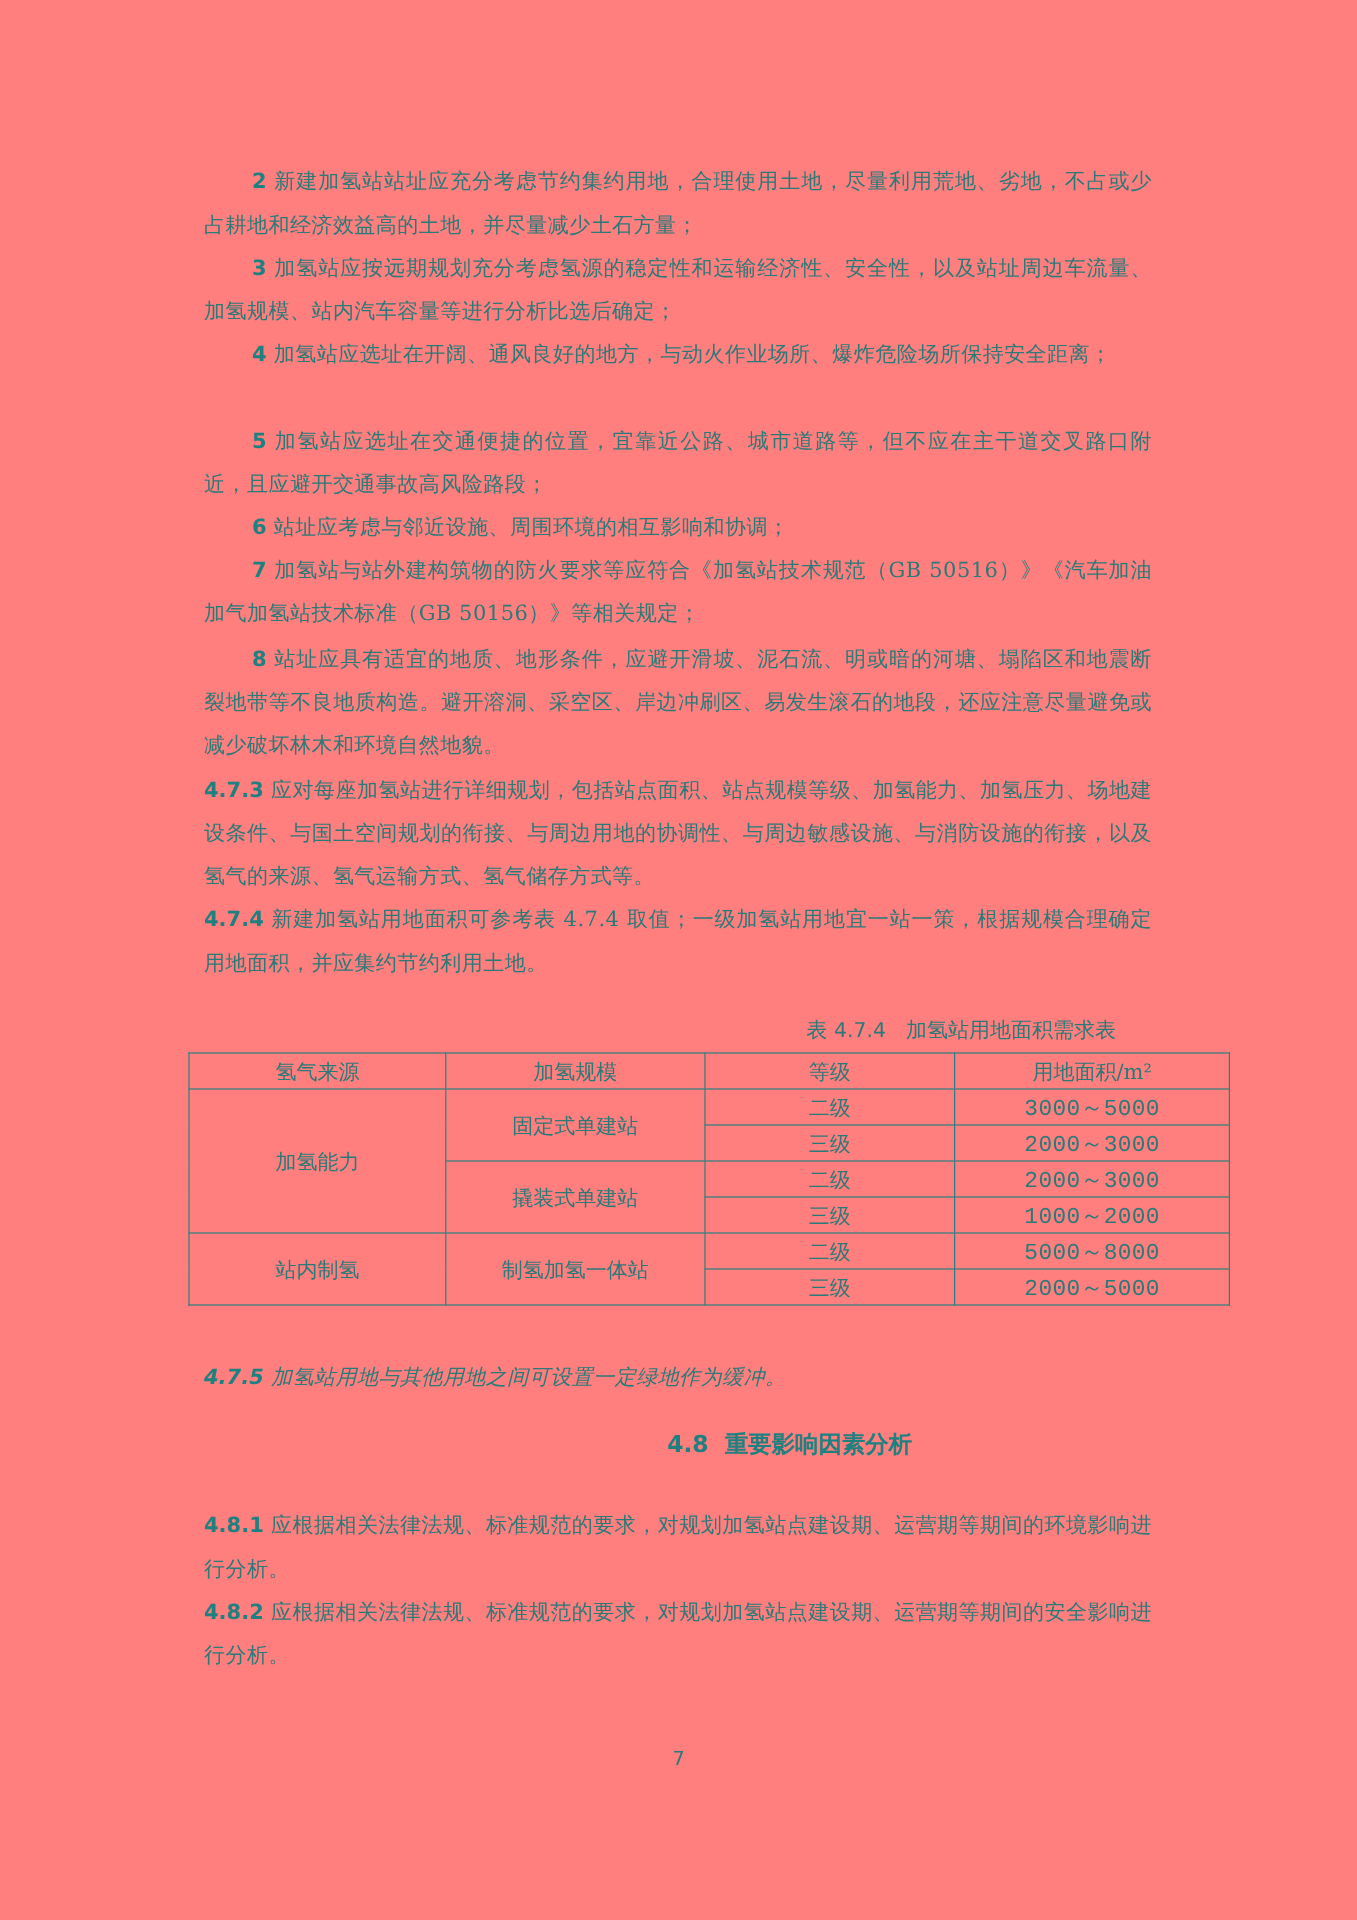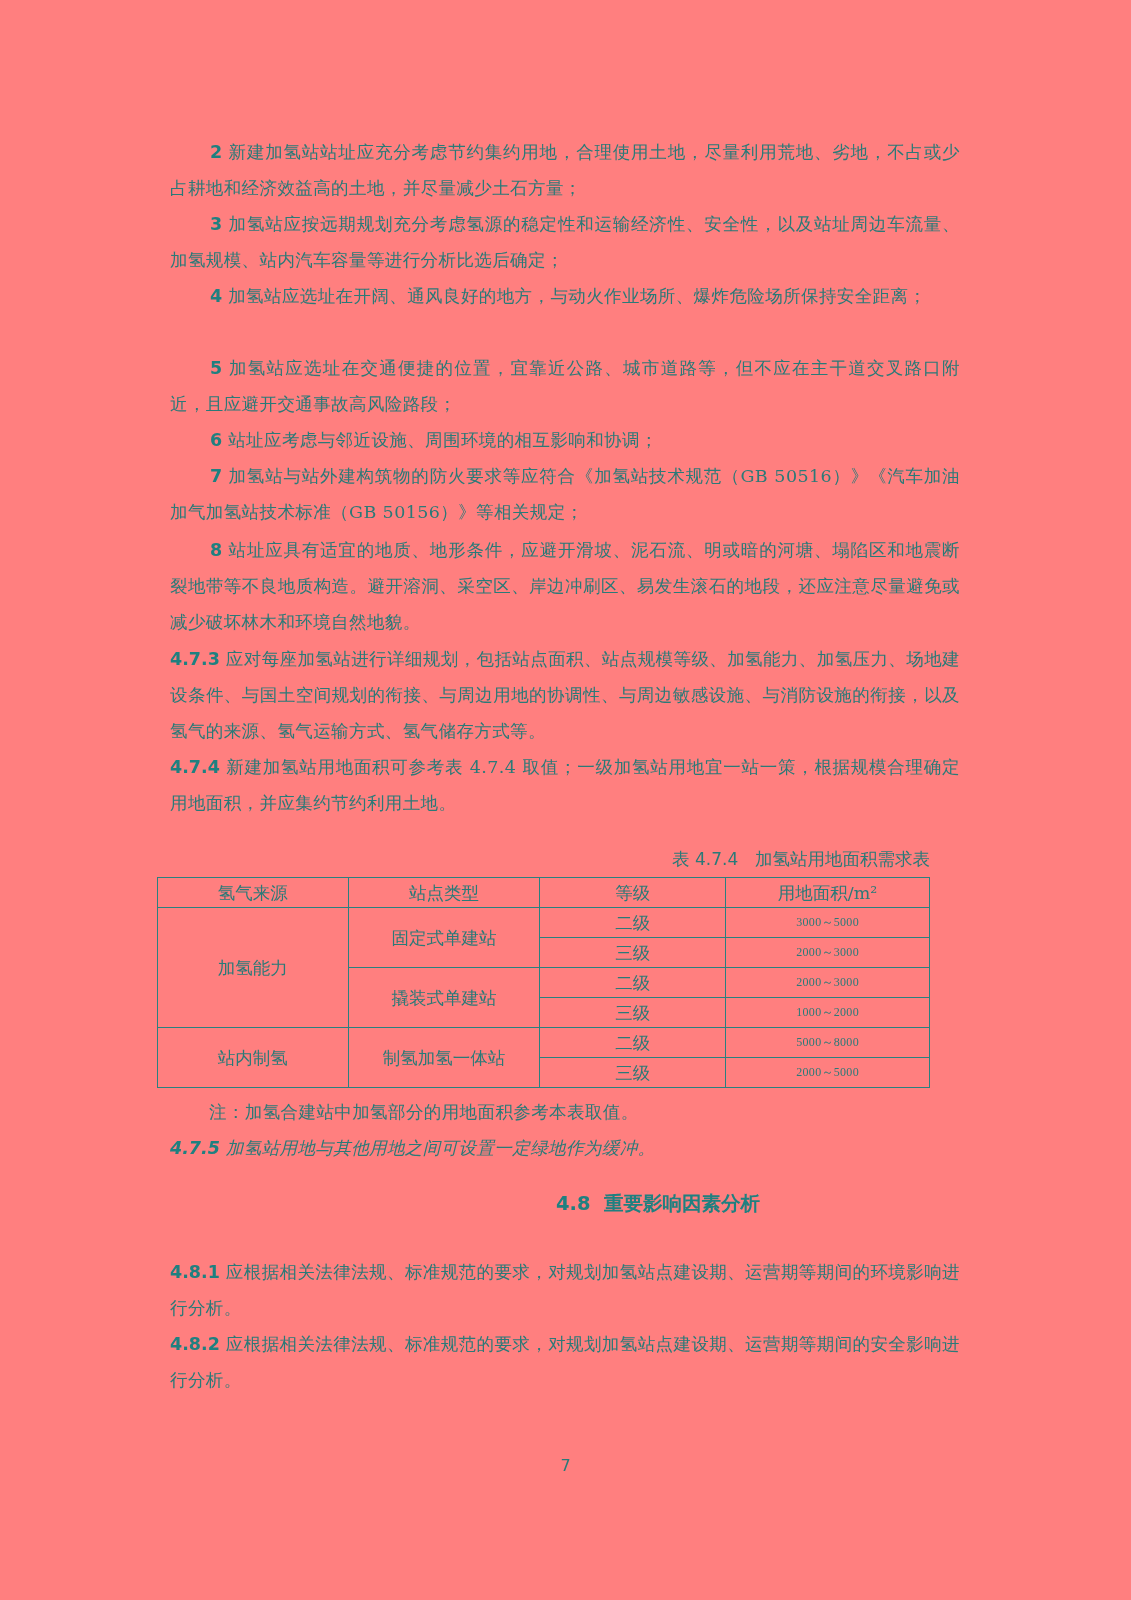--- a/index.html
+++ b/index.html
@@ -36,32 +36,32 @@
     left: 157px; width: 773px;
     top: 847px;
     text-align: right;
     font-size: 17.5px;
     line-height: 24px;
   }
   .caption .latin { font-size: 17px; }
   table.area {
     position: absolute;
     left: 157px; top: 877px;
-    width: 773px;
+    width: 868px;
     border-collapse: collapse;
     font-size: 17.5px;
   }
   table.area td, table.area th {
     border: 1.3px solid #2a8080;
     text-align: center;
     font-weight: normal;
     height: 29px;
     padding: 0;
   }
-  table.area .val { font-family: Liberation Serif, serif; font-size: 12px; letter-spacing: 0.3px; }
+  table.area .val { font-family: Liberation Mono, monospace; font-size: 19px; letter-spacing: 0.3px; }
   .note {
     position: absolute; left: 209px; top: 1094px;
     font-size: 17.5px; line-height: 36px; letter-spacing: 0.4px;
   }
   .heading {
     position: absolute; left: 157px; width: 1002px; top: 1190px;
     text-align: center;
     font-family: "DejaVu Sans", "Liberation Sans", sans-serif;
     font-weight: bold;
     font-size: 19.5px;
@@ -105,21 +105,21 @@
   <table class="area">
     <colgroup>
       <col style="width:191px">
         <col style="width:192px">
         <col style="width:186px">
         <col style="width:204px">
     </colgroup>
     <tbody>
         <tr>
       <th>氢气来源</th>
-      <th>站点类型</th>
+      <th>加氢规模</th>
       <th>等级</th>
       <th><span>用地面积/m²</span></th>
     </tr>
     <tr>
       <td rowspan="4">加氢能力</td>
       <td rowspan="2">固定式单建站</td>
       <td>二级</td>
       <td class="val">3000～5000</td>
     </tr>
     <tr>
@@ -141,21 +141,20 @@
       <td>二级</td>
       <td class="val">5000～8000</td>
     </tr>
     <tr>
       <td>三级</td>
       <td class="val">2000～5000</td>
     </tr>
   </tbody>
     </table>
 
-  <div class="note">注：加氢合建站中加氢部分的用地面积参考本表取值。</div>
 
   <p class="para" style="top:1130px;font-style:italic;"><span class="num">4.7.5</span><span>加氢站用地与其他用地之间可设置一定绿地作为缓冲。</span></p>
 
   <div class="heading">
     <span>4.8</span>&nbsp;&nbsp;<span>重要影响因素分析</span>
   </div>
 
   <p class="para" style="top:1254px;"><span class="num">4.8.1</span><span>应根据相关法律法规、标准规范的要求，对规划加氢站点建设期、运营期等期间的环境影响进行分析。</span></p>
 
   <p class="para" style="top:1326px;"><span class="num">4.8.2</span><span>应根据相关法律法规、标准规范的要求，对规划加氢站点建设期、运营期等期间的安全影响进行分析。</span></p>

